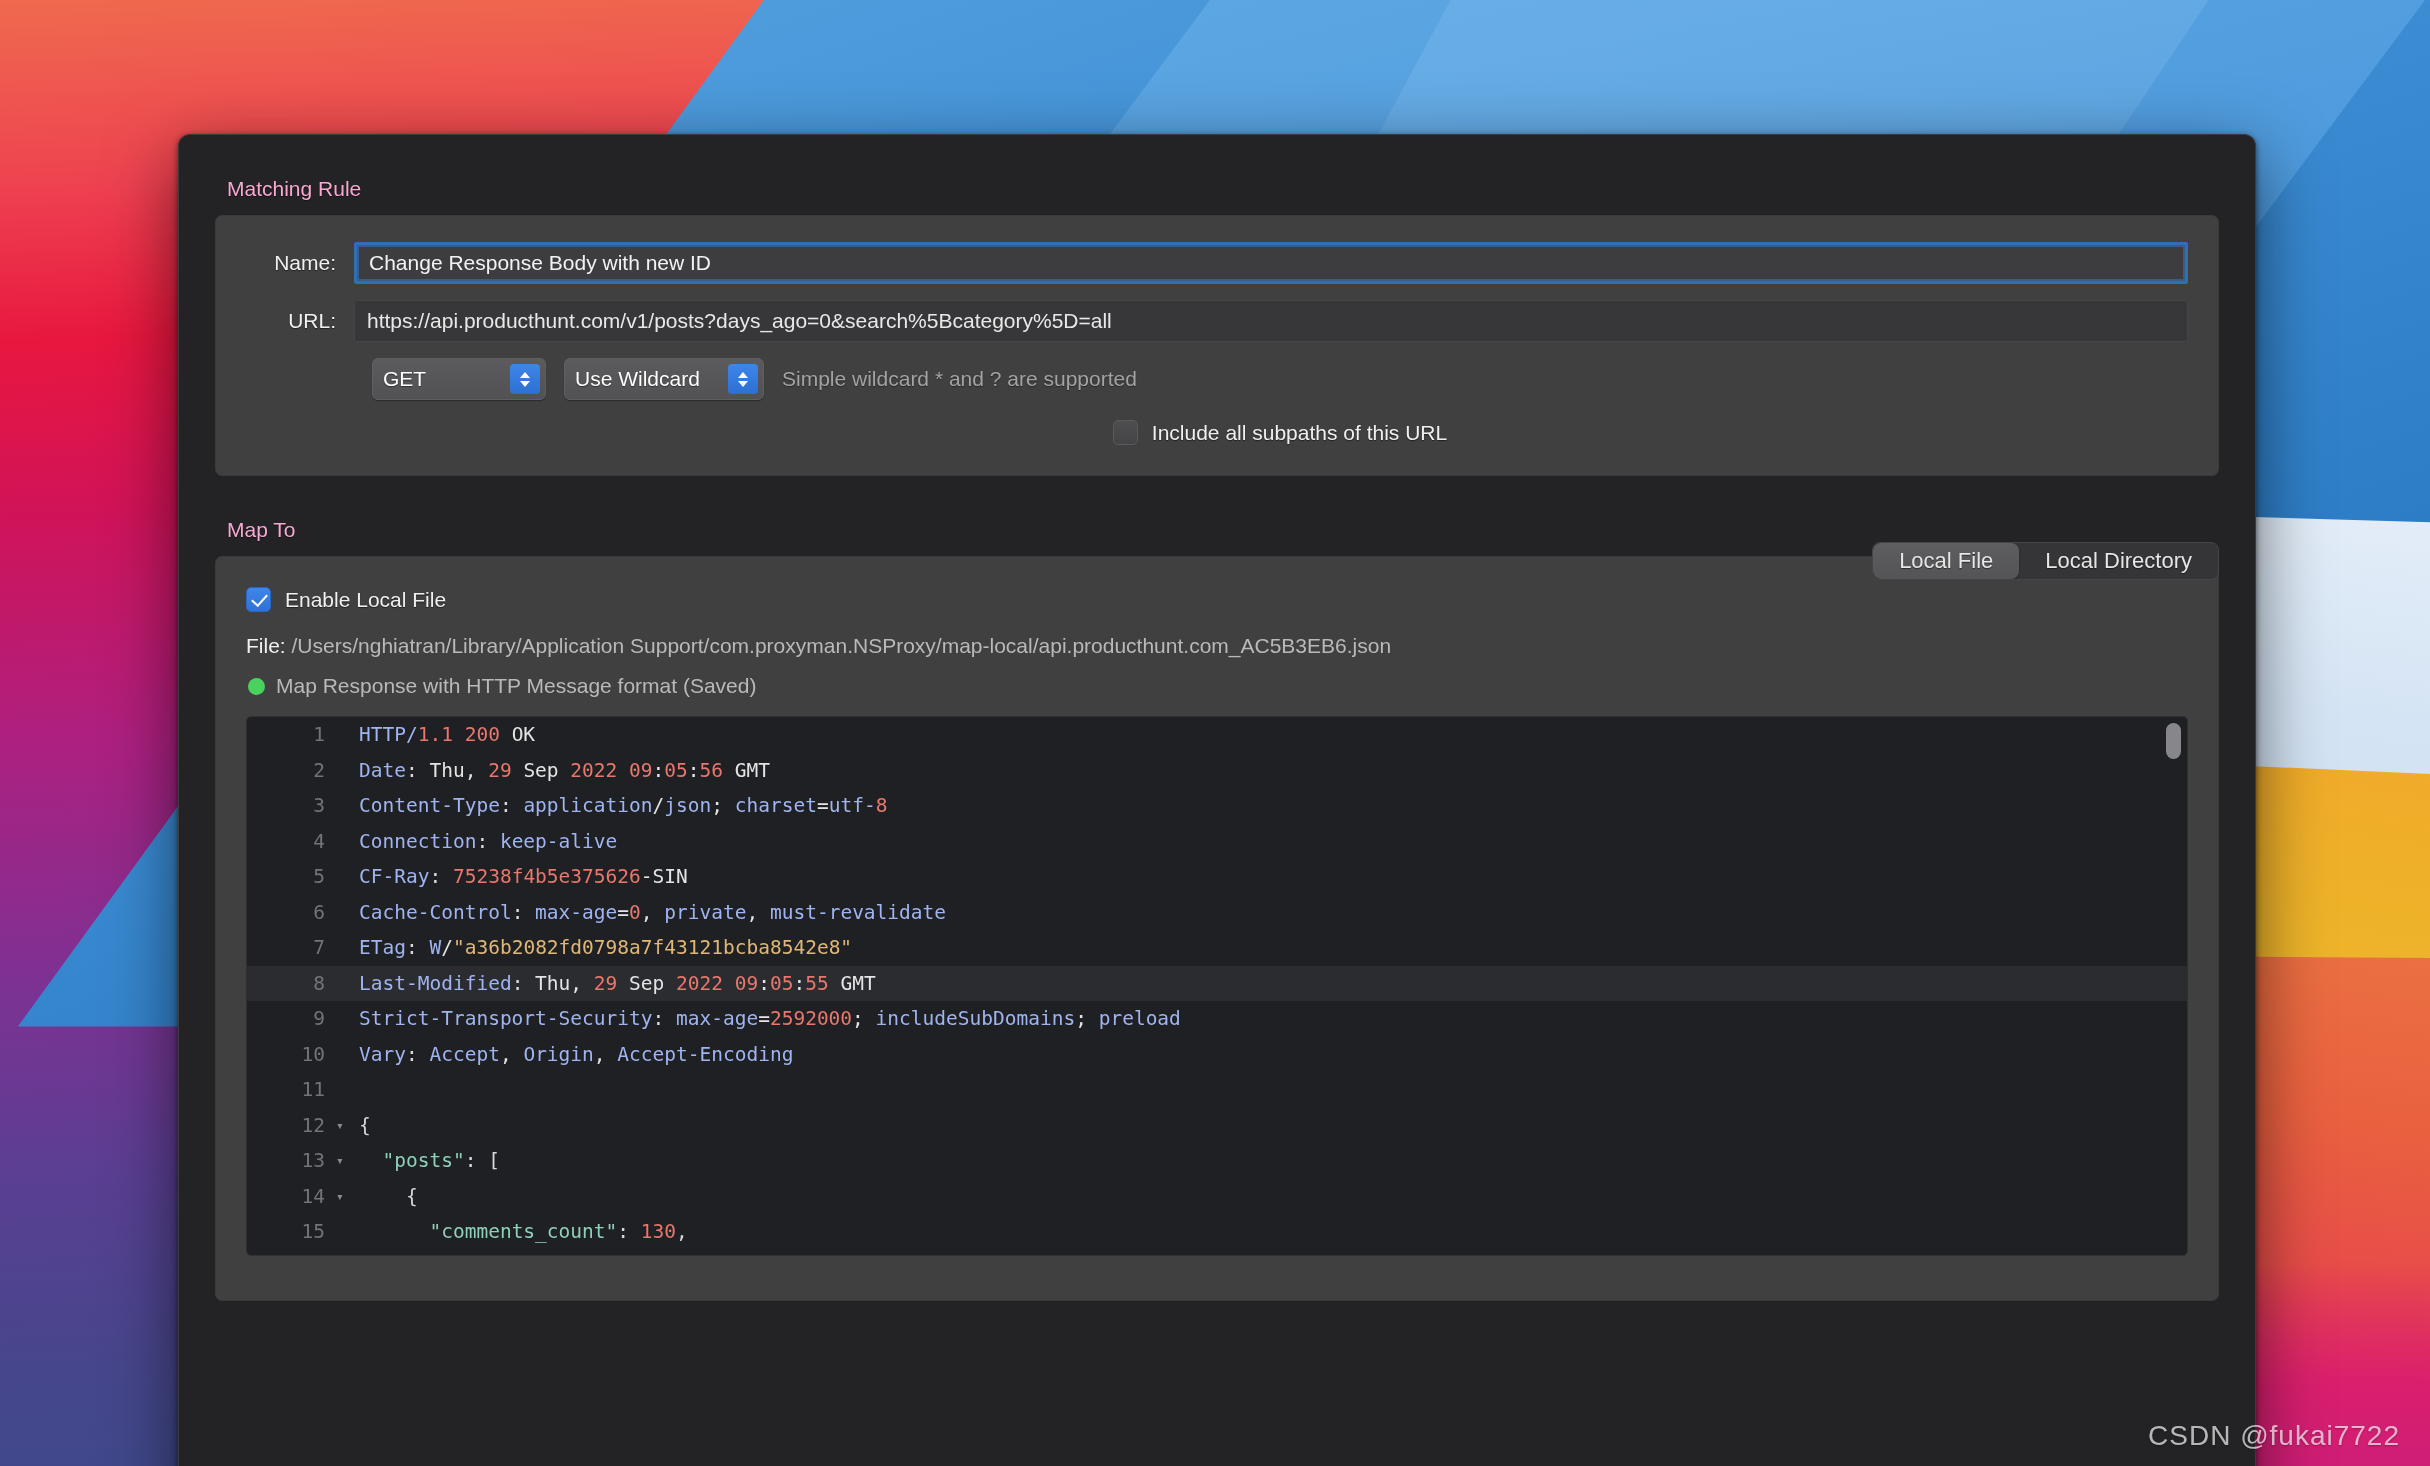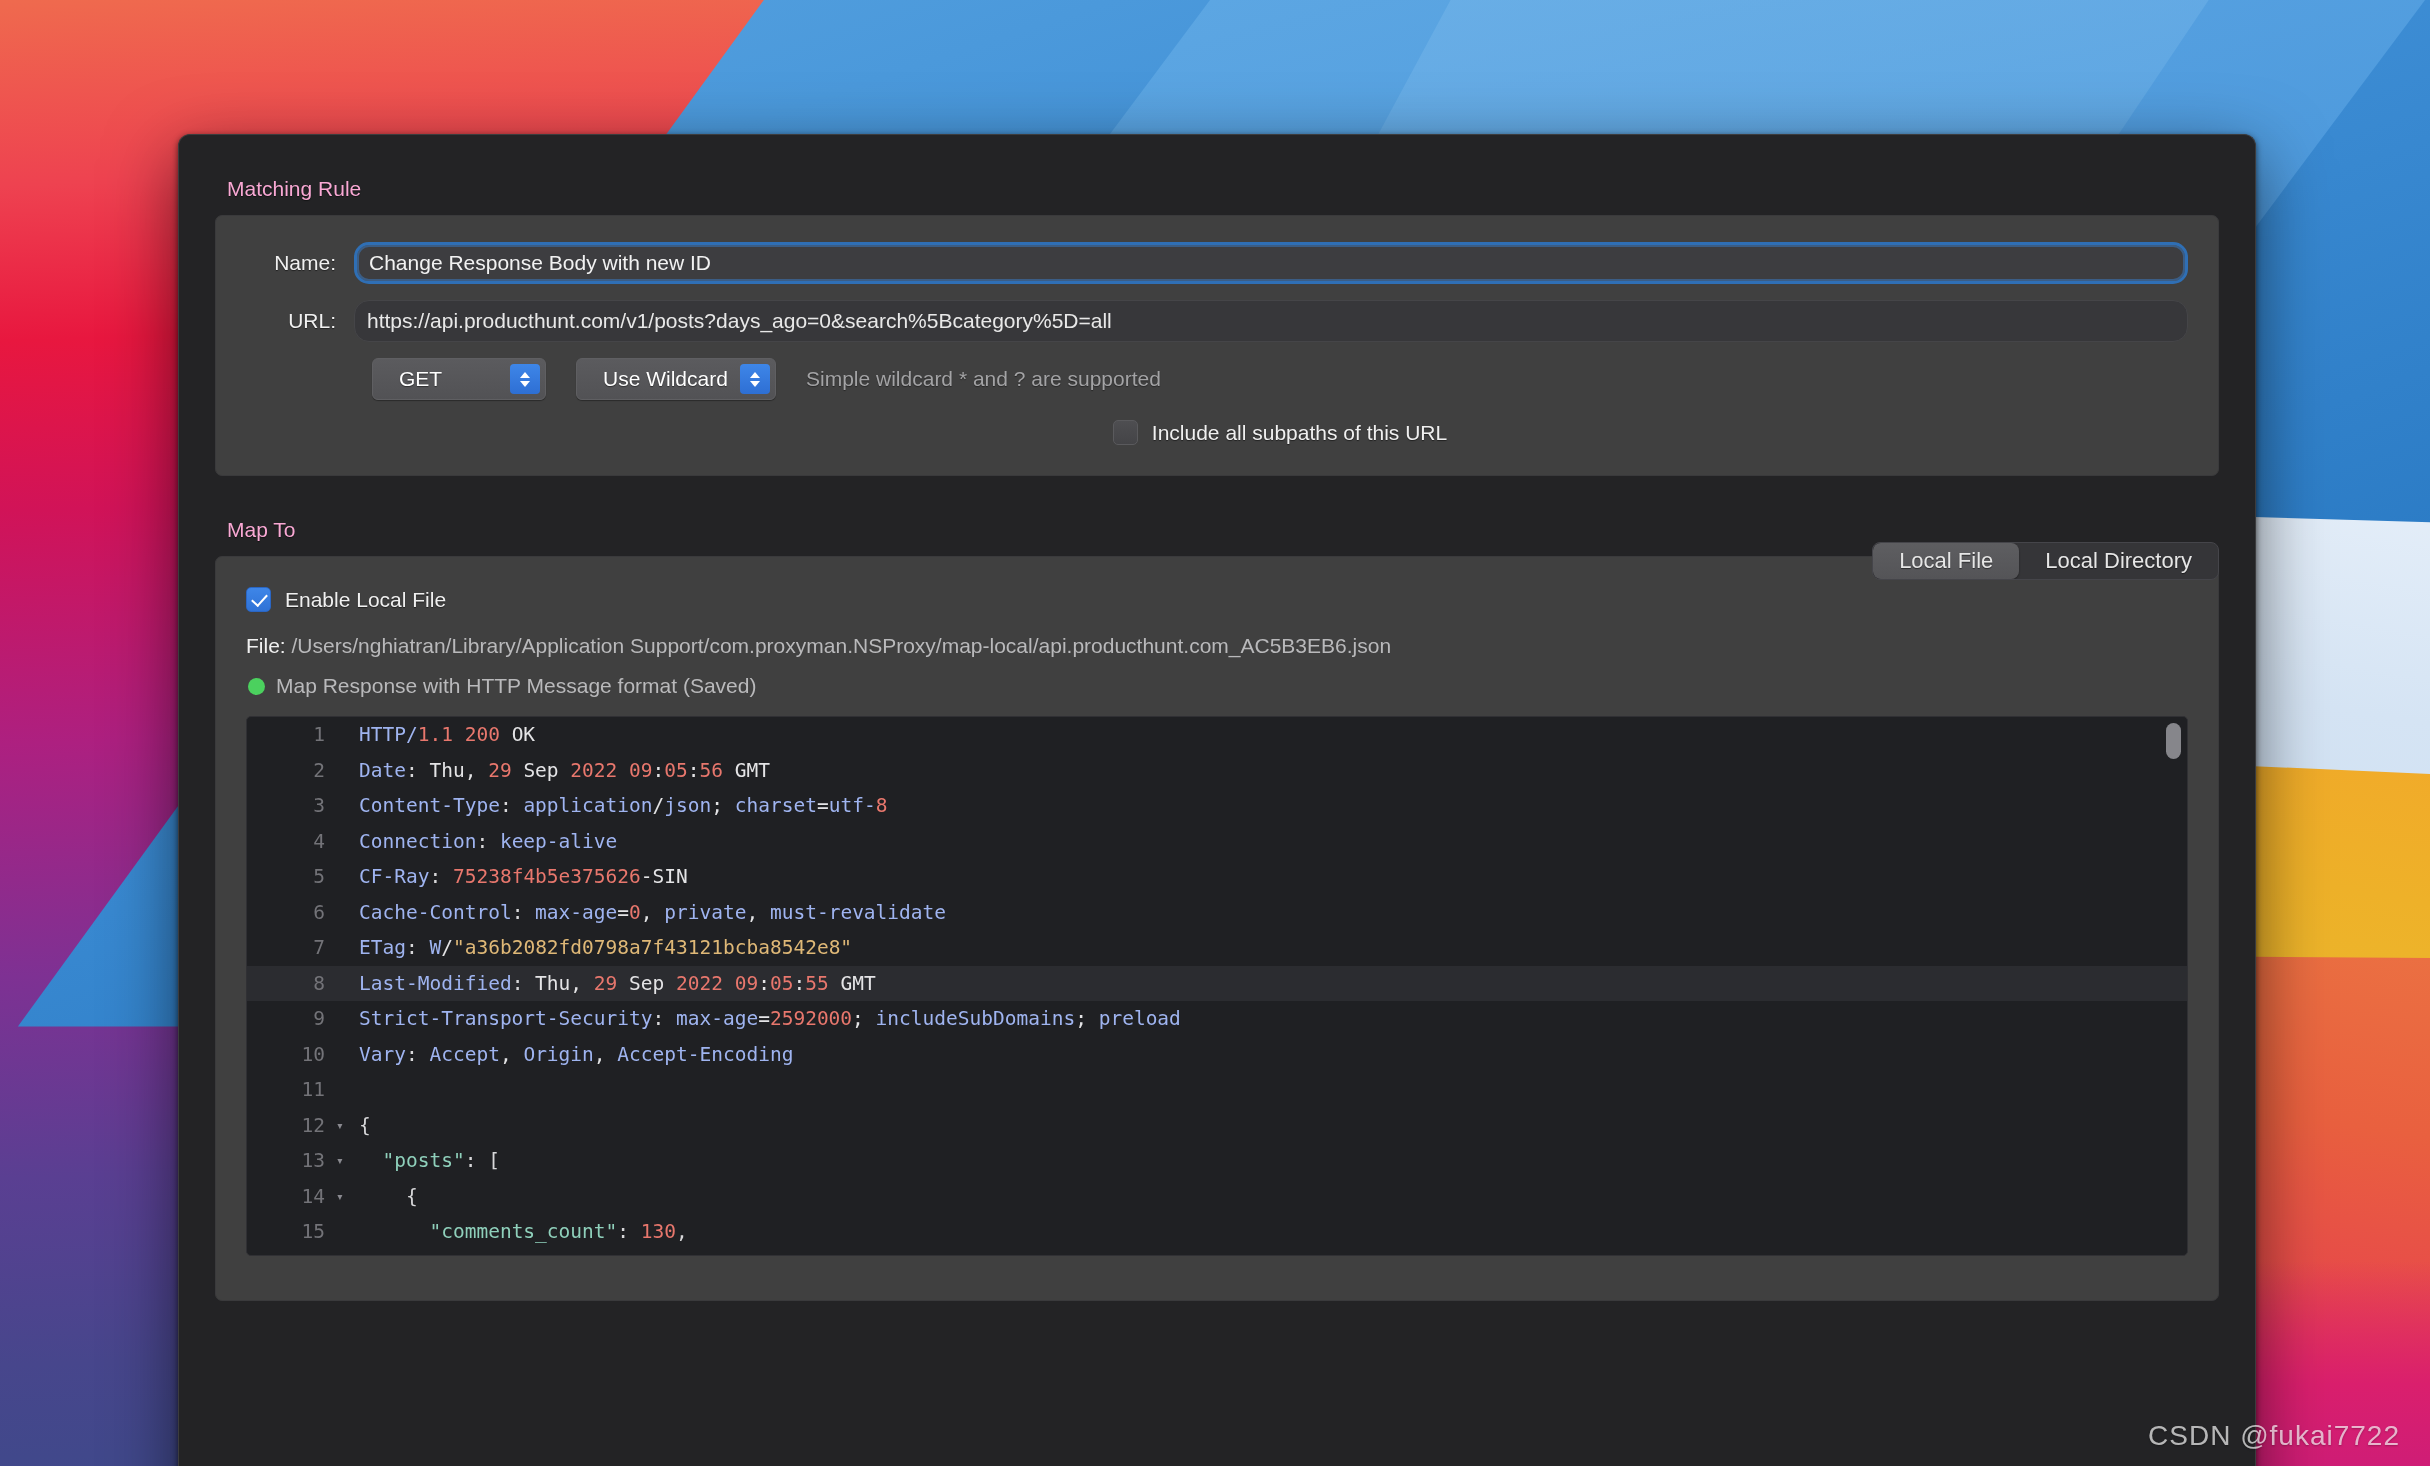--- a/index.html
+++ b/index.html
@@ -120,21 +120,21 @@
   .frow { display: flex; align-items: center; margin-bottom: 16px; }
   .flabel {
     width: 108px; text-align: right; font-size: 21px; color: #f0f0f0;
     padding-right: 18px; flex: none;
     text-shadow: 0 1px 1px rgba(0,0,0,.5);
   }
   .field {
     flex: 1; height: 42px;
     background: #3a3a3c;
     border: 1px solid #4b4b4e;
-    border-radius: 15px;
+    border-radius: 2px;
     display: flex; align-items: center;
     padding: 0 12px;
     font-size: 21px; color: #f2f2f2;
     overflow: hidden; white-space: nowrap;
   }
   .field.focused {
     background: #3d3d40;
     border: 3px solid #2f6fb5;
     outline: 2px solid rgba(58,120,190,.55);
     outline-offset: -5px;
@@ -142,25 +142,25 @@
   .field.readonly { background: #37373a; color: #e8e8e8; border-color: #454548; }
 
   .opt-row { display: flex; align-items: center; margin: 16px 0 0 108px; padding-left: 18px; }
   .popup {
     position: relative;
     height: 42px; min-width: 0;
     background: linear-gradient(180deg, #5b5b5e 0%, #525255 100%);
     border: 1px solid #5f5f62;
     border-radius: 6px;
     display: inline-flex; align-items: center;
-    padding: 0 44px 0 26px;
+    padding: 0 44px 0 10px;
     font-size: 21px; color: #ffffff;
     box-shadow: 0 1px 1px rgba(0,0,0,.35);
     text-shadow: 0 1px 1px rgba(0,0,0,.45);
-    margin-right: 30px;
+    margin-right: 18px;
   }
   .popup.w1 { width: 174px; }
   .popup.w2 { width: 200px; }
   .stepper {
     position: absolute; right: 5px; top: 5px;
     width: 30px; height: 30px; border-radius: 4px;
     background: linear-gradient(180deg, #3e86e8 0%, #2e6fd4 100%);
     display: flex; flex-direction: column; align-items: center; justify-content: center;
     gap: 3px;
   }

